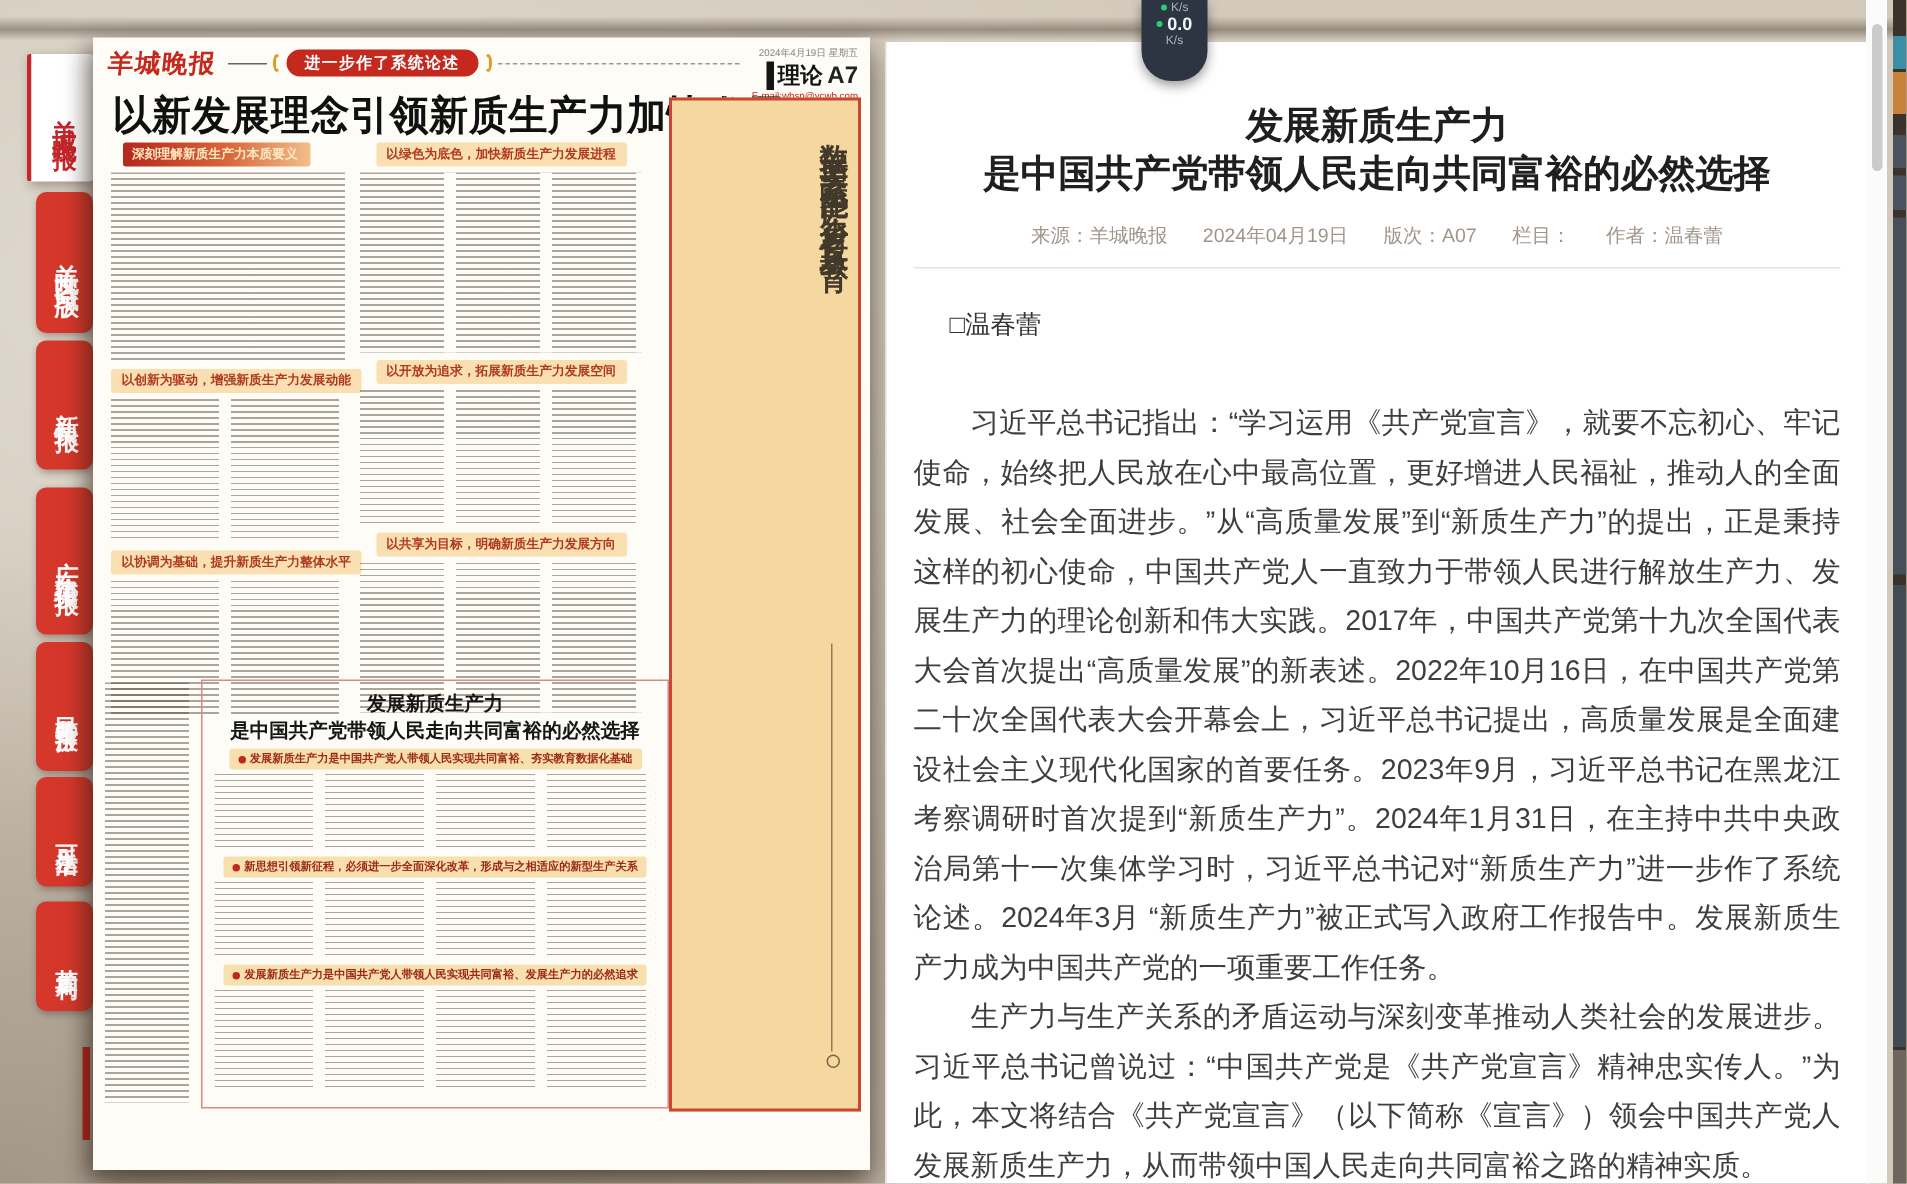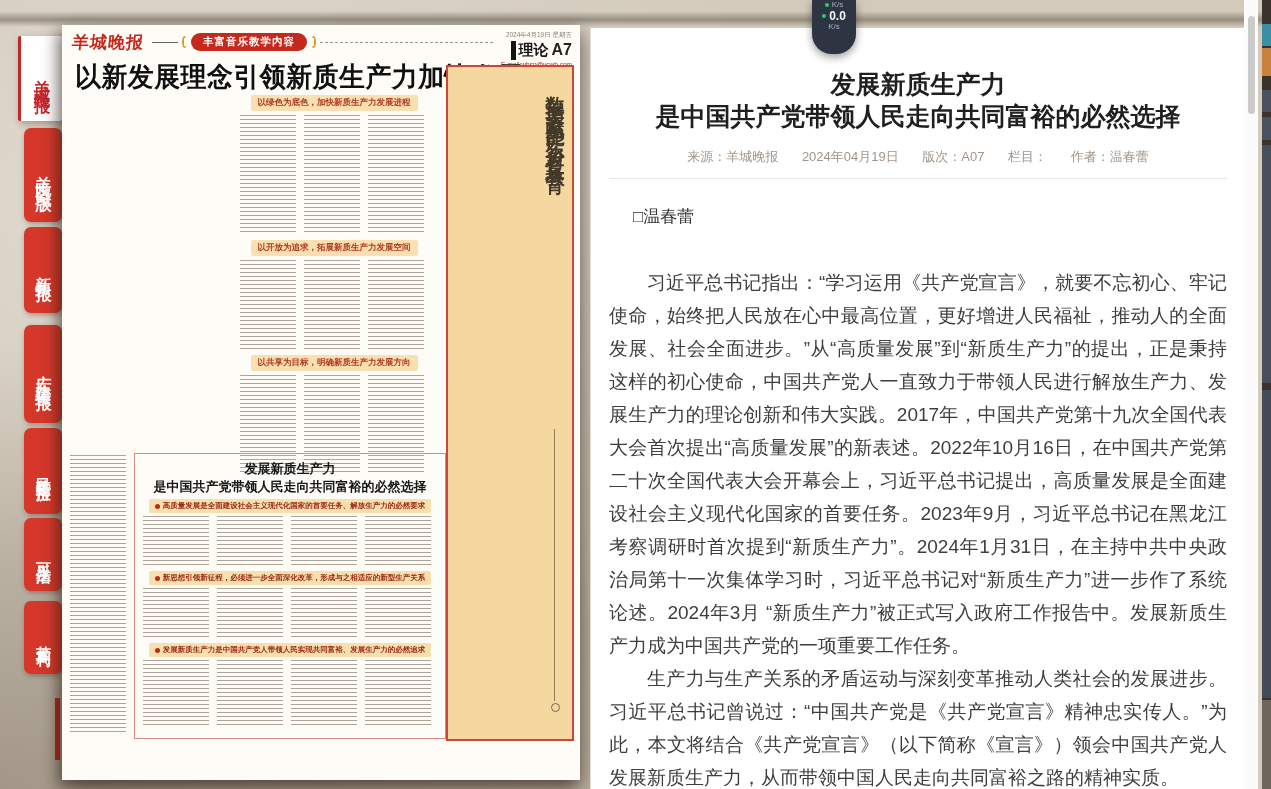--- a/index.html
+++ b/index.html
@@ -123,21 +123,21 @@
   .edge .seg { position:absolute; left:0; width:9px; }
   .seg.teal   { top:24px;  height:22px; background:#3b8fa4; }
   .seg.orange { top:48px;  height:28px; background:#c8823c; }
   .seg.s1 { top:90px;  height:22px; background:#49525e; }
   .seg.s2 { top:117px; height:23px; background:#49525e; }
   .seg.s3 { top:145px; height:238px; background:#464f5a; }
   .seg.s4 { top:390px; height:308px; background:#434b56; }
   .seg.foot { top:700px; height:89px; background:#6e665c; }
 
   
-  .speed { position:absolute; left:812px; top:0; width:44px; height:54px;
+  .speed { position:absolute; left:761px; top:0; width:44px; height:54px;
     background:#2d3542; border-radius:0 0 20px 20px; color:#fff;
     display:flex; flex-direction:column; align-items:center; padding-top:1px;
     box-shadow:0 3px 8px rgba(0,0,0,.4); cursor:move; }
   .speed .row { display:flex; align-items:center; gap:3px; line-height:1.1; }
   .speed .g-dot { width:4px; height:4px; border-radius:50%; background:#2ecc71; flex:none; }
   .speed .tiny { font-size:8px; color:#aab3bd; }
   .speed .val { font-size:12px; font-weight:bold; color:#f2f5f7;text-align:right; }
 </style>
 </head>
 <body>
@@ -167,54 +167,62 @@
   </div>
 
 <div class="np-red-sliver"></div>
 
 <div class="np">
   <div class="np-header">
     <div class="np-logo">羊城晚报</div>
     <div class="np-banner-group">
       <div class="np-rule-l"></div>
       <div class="np-arc l"></div>
-      <div class="np-banner">丰富音乐教学内容</div>
+      <div class="np-banner">进一步作了系统论述</div>
       <div class="np-arc r"></div>
       <div class="np-rule-r"></div>
     </div>
     <div class="np-right">
       <div class="np-dateline">2024年4月19日 星期五</div>
       <div class="np-section-row">
         <span class="np-section">理论</span>
         <span class="np-pageno">A7</span>
       </div>
       <div class="np-email">E-mail:wbsp@ycwb.com</div>
     </div>
   </div>
 
   <div class="np-headline">以新发展理念引领新质生产力加快发展</div>
 
+  <div class="np-colA">
+    <div class="intro-banner">深刻理解新质生产力本质要义</div>
+    <div class="micro one blk" style="height:126px;"></div>
+    <div class="pill">以创新为驱动，增强新质生产力发展动能</div>
+    <div class="micro blk" style="height:96px; background:repeating-linear-gradient(to right, transparent 0 72px, var(--page) 72px 80px), repeating-linear-gradient(to bottom, rgba(92,78,62,.5) 0 1px, transparent 1px 4px);"></div>
+    <div class="pill">以协调为基础，提升新质生产力整体水平</div>
+    <div class="micro blk" style="height:90px; background:repeating-linear-gradient(to right, transparent 0 72px, var(--page) 72px 80px), repeating-linear-gradient(to bottom, rgba(92,78,62,.5) 0 1px, transparent 1px 4px);"></div>
+  </div>
 
   <div class="np-colB">
     <div class="pill">以绿色为底色，加快新质生产力发展进程</div>
     <div class="micro blk" style="height:120px; background:repeating-linear-gradient(to right, transparent 0 56px, var(--page) 56px 64px), repeating-linear-gradient(to bottom, rgba(92,78,62,.5) 0 1px, transparent 1px 4px);"></div>
     <div class="pill">以开放为追求，拓展新质生产力发展空间</div>
     <div class="micro blk" style="height:90px; background:repeating-linear-gradient(to right, transparent 0 56px, var(--page) 56px 64px), repeating-linear-gradient(to bottom, rgba(92,78,62,.5) 0 1px, transparent 1px 4px);"></div>
     <div class="pill">以共享为目标，明确新质生产力发展方向</div>
     <div class="micro blk" style="height:100px; background:repeating-linear-gradient(to right, transparent 0 56px, var(--page) 56px 64px), repeating-linear-gradient(to bottom, rgba(92,78,62,.5) 0 1px, transparent 1px 4px);"></div>
   </div>
 
   <div class="np-narrow micro one"></div>
 
   <div class="np-box">
     <div class="np-box-t1">发展新质生产力</div>
     <div class="np-box-t2">是中国共产党带领人民走向共同富裕的必然选择</div>
     <div class="sub-pill">
       <span class="dot"></span>
-      <span class="txt">高质量发展是全面建设社会主义现代化国家的首要任务、解放生产力的必然要求</span>
+      <span class="txt">发展新质生产力是中国共产党人带领人民实现共同富裕、夯实教育数据化基础</span>
     </div>
     <div class="micro" style="height:52px;"></div>
     <div class="sub-pill">
       <span class="dot"></span>
       <span class="txt">新思想引领新征程，必须进一步全面深化改革，形成与之相适应的新型生产关系</span>
     </div>
     <div class="micro" style="height:52px;"></div>
     <div class="sub-pill">
       <span class="dot"></span>
       <span class="txt">发展新质生产力是中国共产党人带领人民实现共同富裕、发展生产力的必然追求</span>

